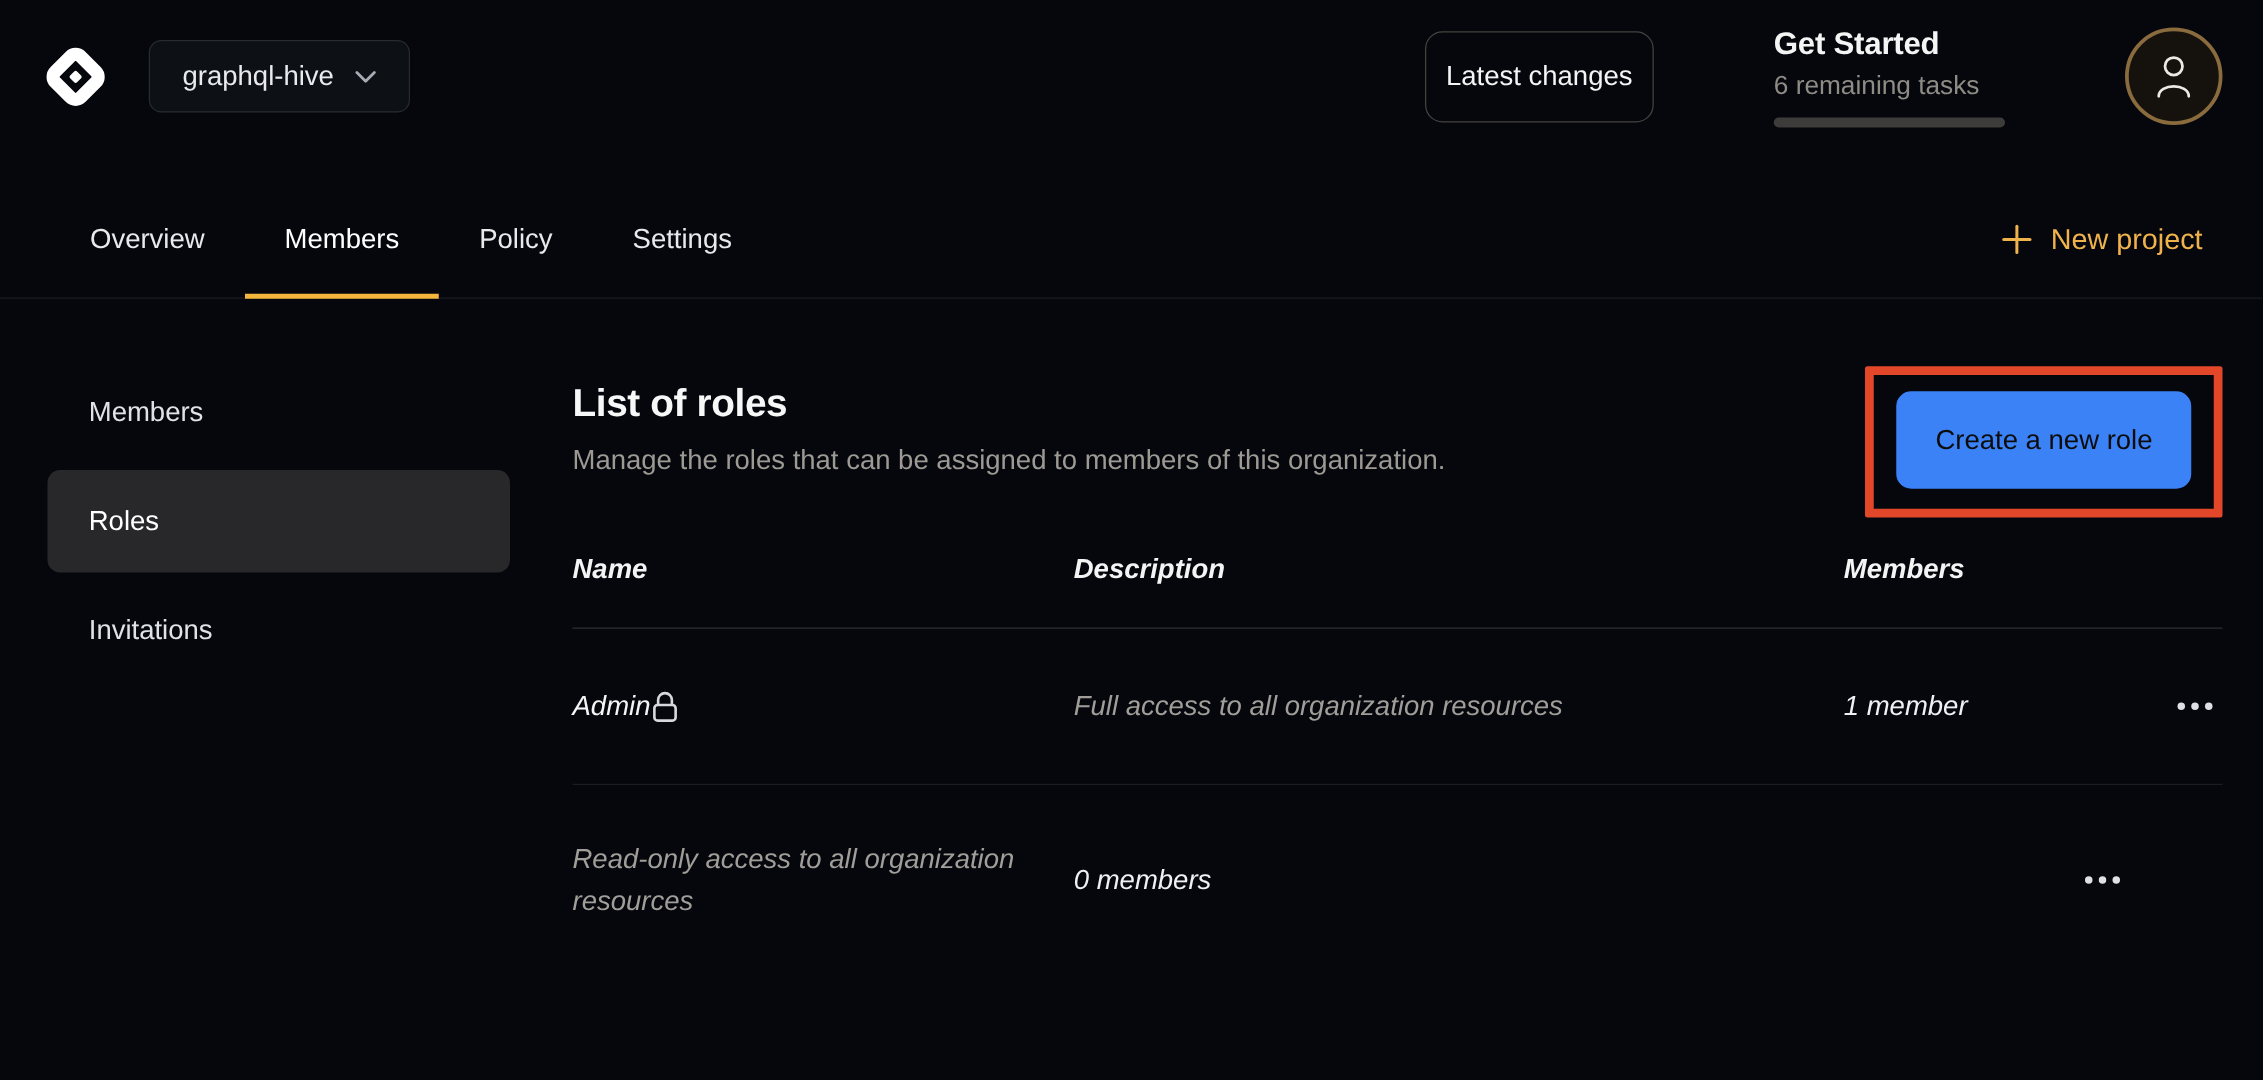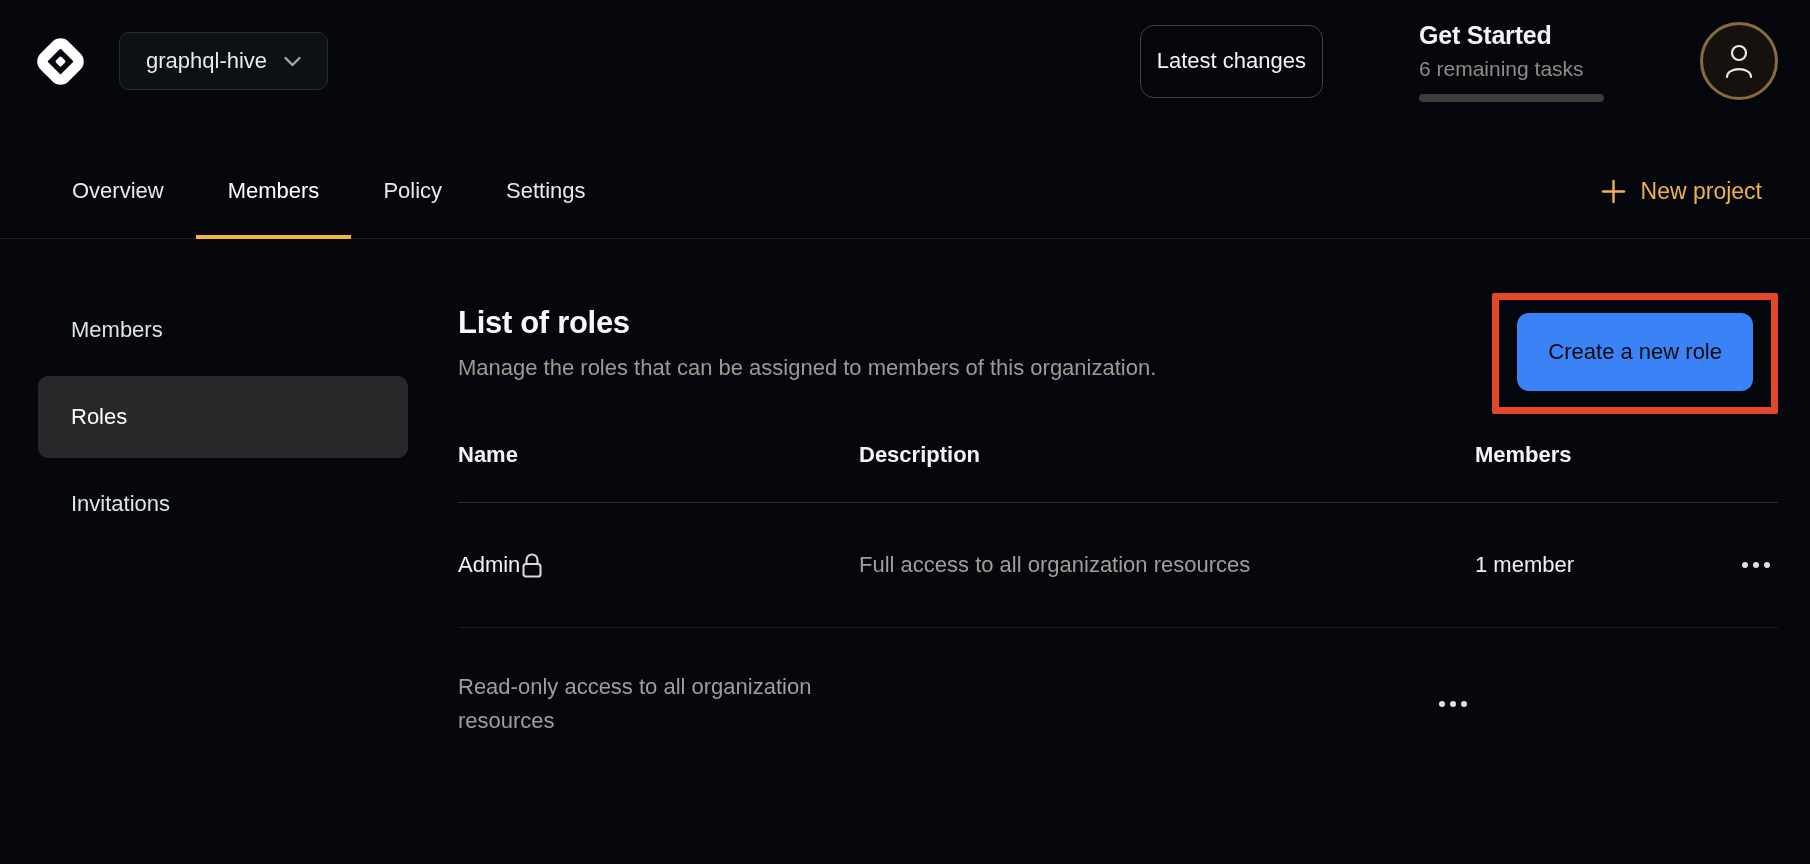--- a/index.html
+++ b/index.html
@@ -71,21 +71,21 @@
   .page-sub { margin-top:14px; font-size:22px; color:#9d9a94; }
 
   .annotation { border:7px solid #e2472a; padding:13px 18px 16px; margin-top:4px; border-radius:2px; }
   .create-btn {
     background:#3b82f6; color:#0c0c0d; border:none; border-radius:12px;
     height:78px; padding:0 31px; font-size:22px; font-weight:500; cursor:pointer;
     font-family:"Liberation Sans", sans-serif; white-space:nowrap;
   }
 
   
-  .role-table { display:grid; grid-template-columns:401px 1fr 229px 74px; margin-top:14px; }
+  .role-table { display:grid; grid-template-columns:401px 1fr 229px 74px; margin-top:14px;font-style:italic; }
   .th {
     font-size:22px; font-weight:700; color:#f4f4f5;
     padding:14px 0 34px; border-bottom:1px solid rgba(255,255,255,0.16);
   }
   .td {
     padding:42px 0; font-size:22px; display:flex; align-items:center;
     border-bottom:1px solid rgba(255,255,255,0.09);
   }
   .td-name { color:#f4f4f5; }
   .td-desc { color:#a19e99; line-height:34px; }
@@ -203,20 +203,23 @@
                 <circle cx="15" cy="4" r="3" fill="#dfe0e4"></circle>
                 <circle cx="26" cy="4" r="3" fill="#dfe0e4"></circle>
             </svg>
           </span>
         </button>
       </div>
 
       <div class="td td-desc" style="border-bottom:none">
         <span>Read-only access to all organization resources</span>
       </div>
+      <div class="td td-members" style="border-bottom:none">
+        <span>0 members</span>
+      </div>
       <div class="td td-actions" style="border-bottom:none">
         <button class="dots-btn">
           <span>
             <svg width="30" height="8" viewBox="0 0 30 8">
               <circle cx="4" cy="4" r="3" fill="#dfe0e4"></circle>
                 <circle cx="15" cy="4" r="3" fill="#dfe0e4"></circle>
                 <circle cx="26" cy="4" r="3" fill="#dfe0e4"></circle>
             </svg>
           </span>
         </button>

